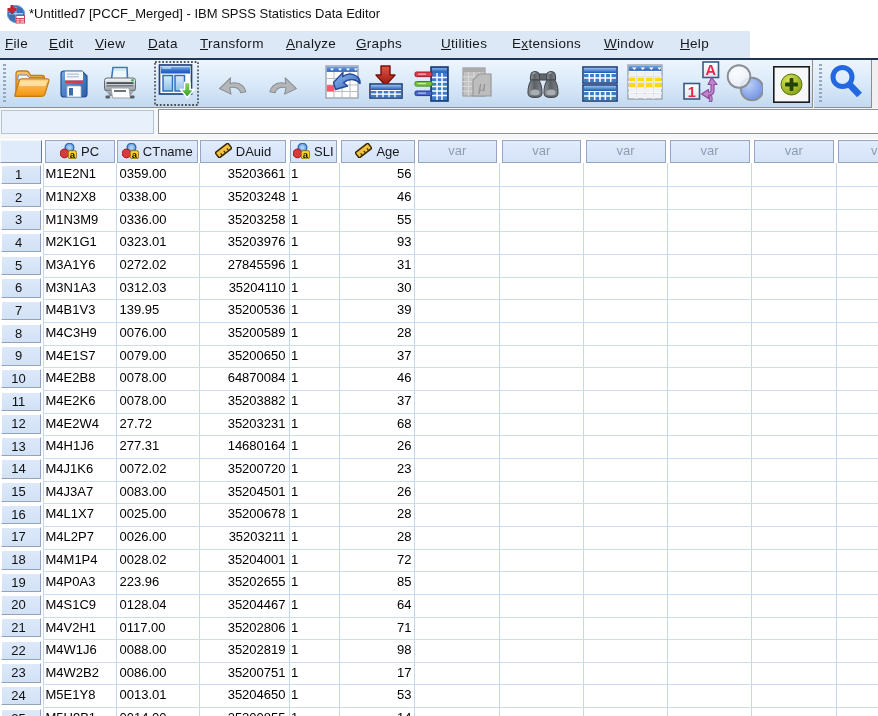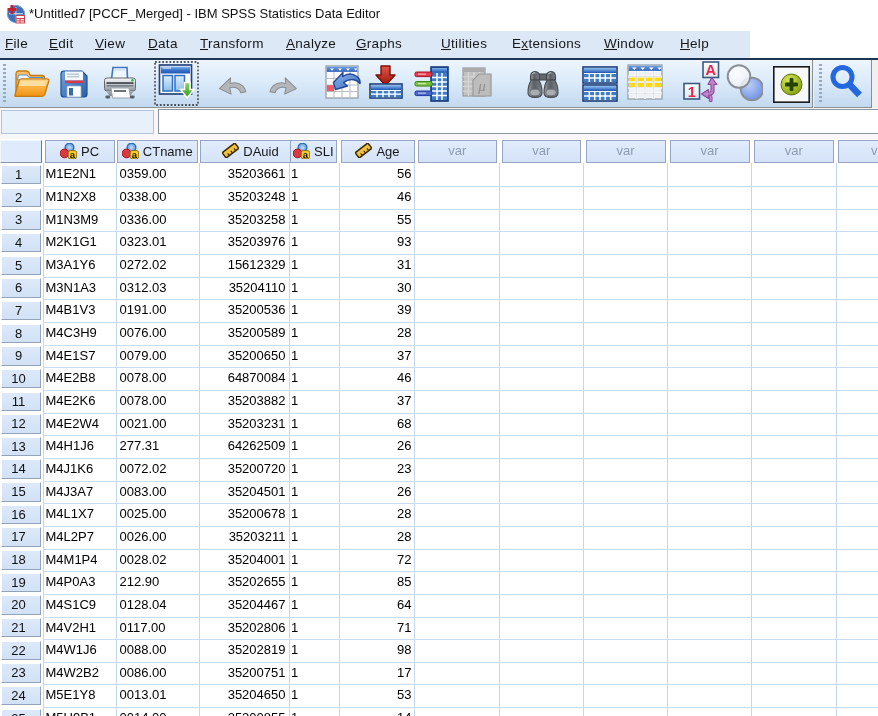--- a/index.html
+++ b/index.html
@@ -442,21 +442,21 @@
 <rect x="8.2" y="7.6" width="8.4" height="8.2" rx="2" fill="#fccf2a" stroke="#7a5c00" stroke-width="0.8"></rect>
 <text x="12.4" y="14.6" font-family="Liberation Sans, sans-serif" font-size="9.5" font-weight="bold" fill="#111" text-anchor="middle">a</text>
 </svg><span class="ht">PC</span></div>
 <div class="hc" style="left:117px;width:80.5px"><svg width="17" height="16" viewBox="0 0 17 16" style="vertical-align:-3px">
 <circle cx="9.5" cy="4.6" r="4.3" fill="#7fb2e8" stroke="#2e6db8" stroke-width="1.4"></circle>
 <circle cx="9.5" cy="4.6" r="2" fill="#aecdf0"></circle>
 <circle cx="4.5" cy="10.4" r="4.4" fill="#d93a3f" stroke="#a21217" stroke-width="1"></circle>
 <rect x="8.2" y="7.6" width="8.4" height="8.2" rx="2" fill="#fccf2a" stroke="#7a5c00" stroke-width="0.8"></rect>
 <text x="12.4" y="14.6" font-family="Liberation Sans, sans-serif" font-size="9.5" font-weight="bold" fill="#111" text-anchor="middle">a</text>
 </svg><span class="ht">CTname</span></div>
-<div class="hc" style="left:200px;width:101px"><svg width="17" height="15" viewBox="0 0 17 15" style="vertical-align:-2px">
+<div class="hc" style="left:200px;width:86px"><svg width="17" height="15" viewBox="0 0 17 15" style="vertical-align:-2px">
 <g transform="rotate(-38 8.5 7.5)">
 <rect x="0.5" y="4.2" width="16" height="6.6" rx="1" fill="#f2c23e" stroke="#3a2a00" stroke-width="1.5"></rect>
 <line x1="4.5" y1="8" x2="4.5" y2="10.5" stroke="#3a2a00" stroke-width="1.1"></line>
 <line x1="8.5" y1="8" x2="8.5" y2="10.5" stroke="#3a2a00" stroke-width="1.1"></line>
 <line x1="12.5" y1="8" x2="12.5" y2="10.5" stroke="#3a2a00" stroke-width="1.1"></line>
 </g>
         </svg><span class="ht">DAuid</span></div>
 <div class="hc" style="left:290px;width:46.5px"><svg width="17" height="16" viewBox="0 0 17 16" style="vertical-align:-3px">
 <circle cx="9.5" cy="4.6" r="4.3" fill="#7fb2e8" stroke="#2e6db8" stroke-width="1.4"></circle>
 <circle cx="9.5" cy="4.6" r="2" fill="#aecdf0"></circle>
@@ -527,34 +527,34 @@
 <div class="dr" style="top:92.28px">
         <span class="c1">M2K1G1</span>
         <span class="c2">0323.01</span>
         <span class="c3">35203976</span>
         <span class="c4">1</span>
         <span class="c5">93</span>
       </div>
 <div class="dr" style="top:114.94px">
         <span class="c1">M3A1Y6</span>
         <span class="c2">0272.02</span>
-        <span class="c3">15612329</span>
+        <span class="c3">27845596</span>
         <span class="c4">1</span>
         <span class="c5">31</span>
       </div>
 <div class="dr" style="top:137.60px">
         <span class="c1">M3N1A3</span>
         <span class="c2">0312.03</span>
         <span class="c3">35204110</span>
         <span class="c4">1</span>
         <span class="c5">30</span>
       </div>
 <div class="dr" style="top:160.26px">
         <span class="c1">M4B1V3</span>
-        <span class="c2">0191.00</span>
+        <span class="c2">139.95</span>
         <span class="c3">35200536</span>
         <span class="c4">1</span>
         <span class="c5">39</span>
       </div>
 <div class="dr" style="top:182.92px">
         <span class="c1">M4C3H9</span>
         <span class="c2">0076.00</span>
         <span class="c3">35200589</span>
         <span class="c4">1</span>
         <span class="c5">28</span>
@@ -575,29 +575,29 @@
       </div>
 <div class="dr" style="top:250.90px">
         <span class="c1">M4E2K6</span>
         <span class="c2">0078.00</span>
         <span class="c3">35203882</span>
         <span class="c4">1</span>
         <span class="c5">37</span>
       </div>
 <div class="dr" style="top:273.56px">
         <span class="c1">M4E2W4</span>
-        <span class="c2">0021.00</span>
+        <span class="c2">27.72</span>
         <span class="c3">35203231</span>
         <span class="c4">1</span>
         <span class="c5">68</span>
       </div>
 <div class="dr" style="top:296.22px">
         <span class="c1">M4H1J6</span>
         <span class="c2">277.31</span>
-        <span class="c3">64262509</span>
+        <span class="c3">14680164</span>
         <span class="c4">1</span>
         <span class="c5">26</span>
       </div>
 <div class="dr" style="top:318.88px">
         <span class="c1">M4J1K6</span>
         <span class="c2">0072.02</span>
         <span class="c3">35200720</span>
         <span class="c4">1</span>
         <span class="c5">23</span>
       </div>
@@ -624,21 +624,21 @@
       </div>
 <div class="dr" style="top:409.52px">
         <span class="c1">M4M1P4</span>
         <span class="c2">0028.02</span>
         <span class="c3">35204001</span>
         <span class="c4">1</span>
         <span class="c5">72</span>
       </div>
 <div class="dr" style="top:432.18px">
         <span class="c1">M4P0A3</span>
-        <span class="c2">212.90</span>
+        <span class="c2">223.96</span>
         <span class="c3">35202655</span>
         <span class="c4">1</span>
         <span class="c5">85</span>
       </div>
 <div class="dr" style="top:454.84px">
         <span class="c1">M4S1C9</span>
         <span class="c2">0128.04</span>
         <span class="c3">35204467</span>
         <span class="c4">1</span>
         <span class="c5">64</span>

